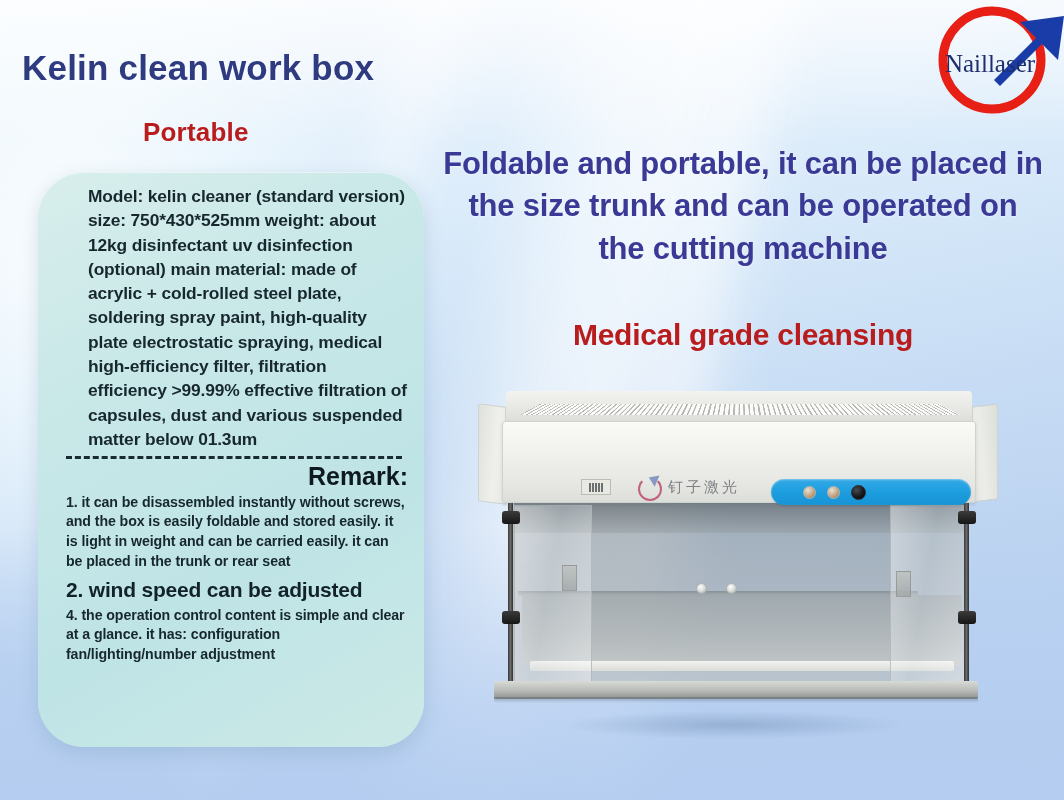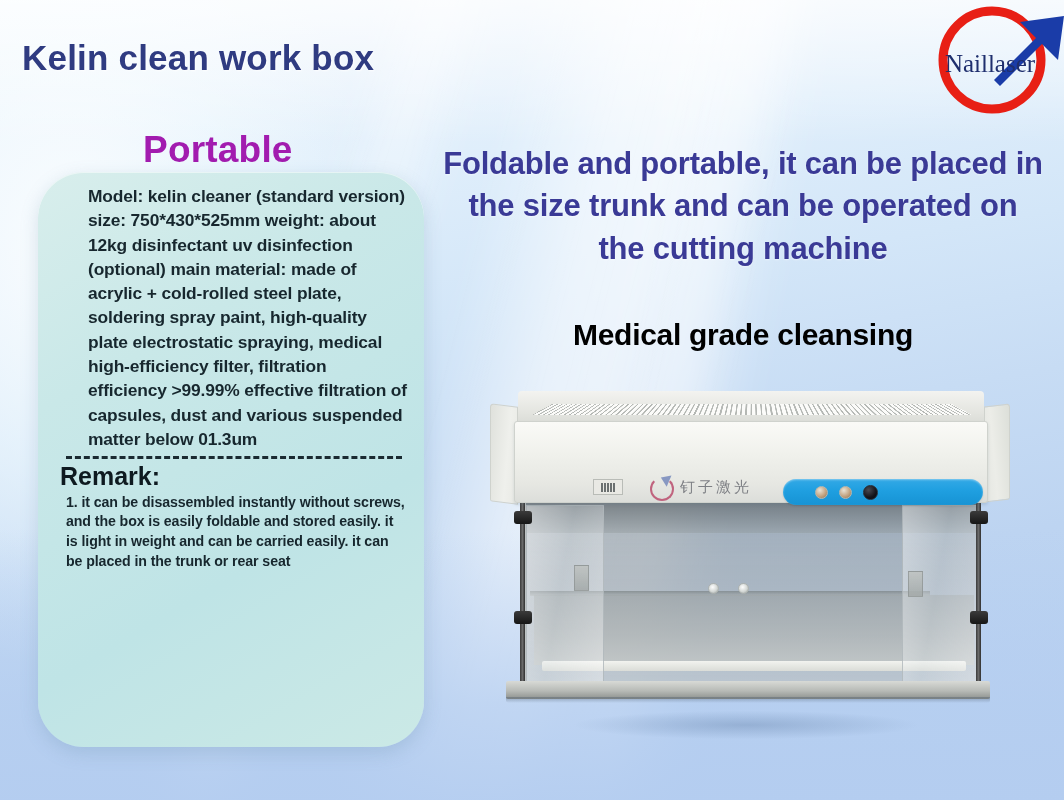--- a/index.html
+++ b/index.html
@@ -53,53 +53,52 @@
   .bg-top-haze {
     position:absolute; left:0; top:0; width:100%; height:18%;
     background:linear-gradient(180deg, rgba(255,255,255,.72) 0%, rgba(255,255,255,0) 100%);
   }
 
   
   #logo { position:absolute; right:0px; top:-4px; width:140px; height:132px; }
 
   
   #main-title {
-    position:absolute; left:22px; top:38px;
+    position:absolute; left:22px; top:48px;
     font-size:35px; font-weight:bold; color:#2f3b81;
     letter-spacing:.2px;
     text-shadow:1px 1px 2px rgba(255,255,255,.85);
   }
 
   
   #portable-heading {
     position:absolute; left:143px; top:117px;
-    font-size:37px; font-weight:bold; color:#a21caf;
+    font-size:26px; font-weight:bold; color:#b91c1c;
     letter-spacing:.2px;
-    margin-top:12px;
   }
 
   
   #spec-card {
     position:absolute; left:38px; top:172px; width:386px; height:575px;
     background:linear-gradient(150deg, #d8eeec 0%, #c9e8e8 30%, #bfe4e6 65%, #cbe9e6 100%);
     border-radius:46px;
     box-shadow:0 6px 18px rgba(90,130,160,.22), inset 0 1px 0 rgba(255,255,255,.5);
     padding:12px 16px 10px 22px;
   }
   #spec-body {
     font-size:17.4px; font-weight:bold; color:#17272e;
     line-height:1.395; letter-spacing:-.15px;margin-left:28px;
   }
   #divider {
     margin:5px 6px 2px 6px; height:0;
     border-top:3.5px dashed #1a2a31;
   }
   #remark-heading {
     font-size:25px; font-weight:bold; color:#0e1a20;
-    margin-top:4px; line-height:1.1;
+    margin-top:4px; line-height:1.1;text-align:right;
   }
   .remark-small {
     font-size:14.2px; font-weight:bold; color:#17272e;
     line-height:1.40; letter-spacing:-.1px; margin-left:6px; margin-top:2px;
   }
   .remark-big {
     font-size:21px; font-weight:bold; color:#12222a;
     line-height:1.26; letter-spacing:-.2px; margin-left:6px; margin-top:5px;
   }
   .remark-mid {
@@ -110,25 +109,25 @@
   
   #headline {
     position:absolute; left:443px; top:143px; width:600px;
     text-align:center; font-size:31px; font-weight:bold;
     color:#3a3a96; line-height:1.37; letter-spacing:-.2px;
     text-shadow:0 1px 2px rgba(255,255,255,.5);
   }
   #subheadline {
     position:absolute; left:443px; top:318px; width:600px;
     text-align:center; font-size:30px; font-weight:bold;
-    color:#000000; letter-spacing:-.3px;
-  }
-
-  
-  #product { position:absolute; left:480px; top:375px; width:540px; height:380px; }
+    color:#b91c1c; letter-spacing:-.3px;
+  }
+
+  
+  #product { position:absolute; left:468px; top:375px; width:540px; height:380px; }
   .pr-shadow {
     position:absolute; left:26px; top:330px; width:480px; height:40px;
     background:radial-gradient(ellipse 50% 50% at 50% 50%, rgba(90,120,160,.35) 0%, rgba(120,150,190,0) 72%);
   }
   .pr-top-slab {
     position:absolute; left:38px; top:16px; width:466px; height:38px;
     background:linear-gradient(180deg,#f3f3f0 0%,#e4e5e0 55%,#d5d7d2 100%);
     border-radius:4px 4px 0 0;
   }
   .pr-grille {
@@ -290,20 +289,22 @@
 
 <div id="main-title">Kelin clean work box</div>
 
 <div id="portable-heading">Portable</div>
 
 <div id="spec-card">
   <div id="spec-body">Model: kelin cleaner (standard version) size: 750*430*525mm weight: about 12kg disinfectant uv disinfection (optional) main material: made of acrylic + cold-rolled steel plate, soldering spray paint, high-quality plate electrostatic spraying, medical high-efficiency filter, filtration efficiency &gt;99.99% effective filtration of capsules, dust and various suspended matter below 01.3um</div>
   <div id="divider"></div>
   <div id="remark-heading">Remark:</div>
   <div class="remark-small">1. it can be disassembled instantly without screws, and the box is easily foldable and stored easily. it is light in weight and can be carried easily. it can be placed in the trunk or rear seat</div>
+  <div class="remark-big">2. wind speed can be adjusted</div>
+  <div class="remark-small">4. the operation control content is simple and clear at a glance. it has: configuration fan/lighting/number adjustment</div>
 </div>
 
 <div id="headline">Foldable and portable, it can be placed in the size trunk and can be operated on the cutting machine</div>
 <div id="subheadline">Medical grade cleansing</div>
 
 <div id="product">
   <div class="pr-shadow"></div>
   <div class="pr-left-cap"></div>
   <div class="pr-right-cap"></div>
   <div class="pr-top-slab"></div>

